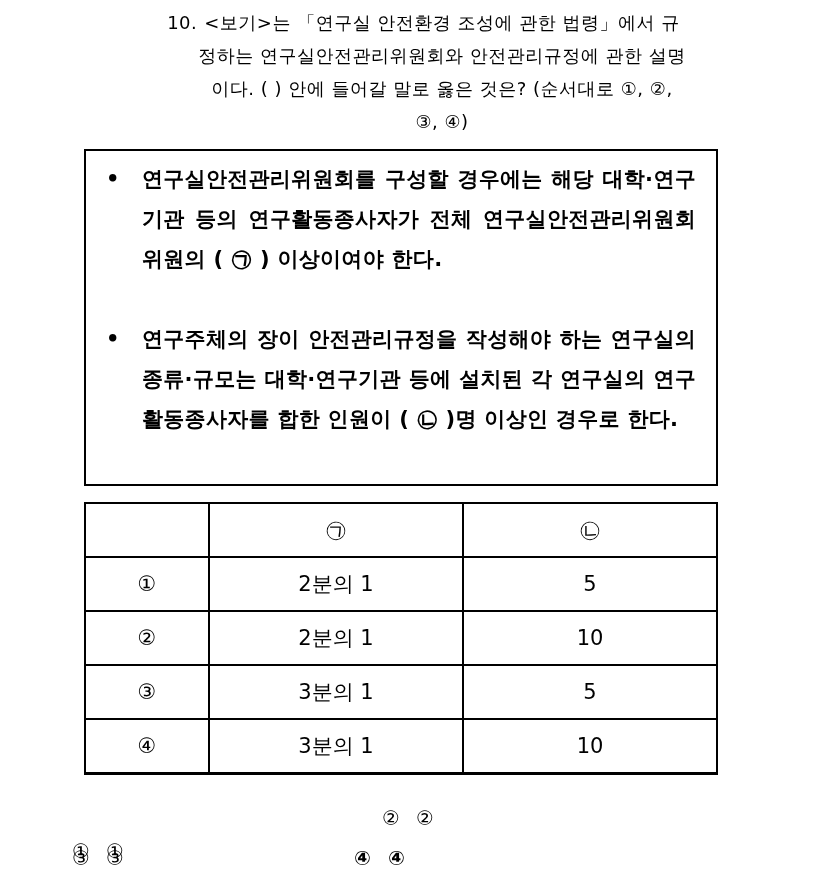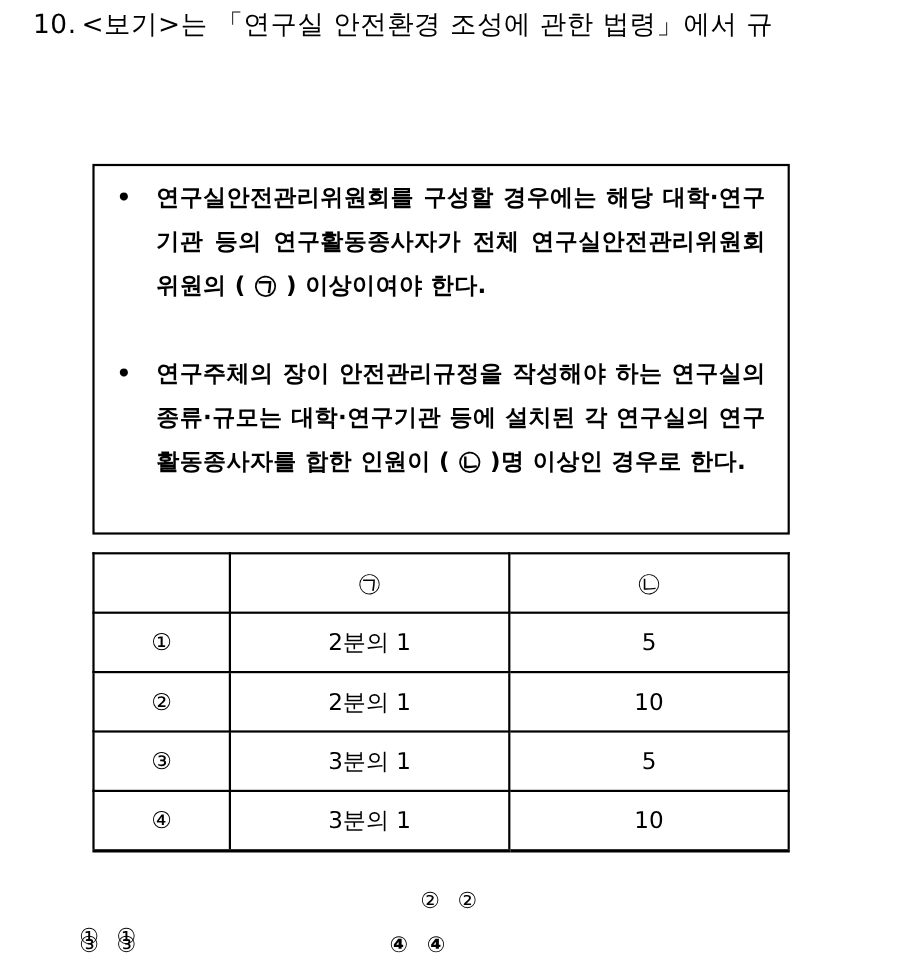--- a/index.html
+++ b/index.html
@@ -2,21 +2,21 @@
 <html><head>
 <meta charset="utf-8">
 <style>
   html, body { margin: 0; padding: 0; background: #ffffff; }
   body {
     width: 826px; height: 881px; position: relative; overflow: hidden;
     font-family: "DejaVu Sans", sans-serif; color: #000;
   }
   .question {
     position: absolute; left: 30px; top: 6px; width: 780px;
-    font-size: 24px; line-height: 33px; letter-spacing: 0.5px;
+    font-size: 18px; line-height: 33px; letter-spacing: 0.5px; text-align: center;
   }
   .q-line { white-space: nowrap; }
   .q-indent { padding-left: 44px; }
   .q-num { display: inline-block; width: 44px; }
 
   .bogi-box {
     position: absolute; left: 84px; top: 149px; width: 630px; height: 333px;
     border: 2px solid #000; box-sizing: content-box;
   }
   .bogi-item { position: absolute; left: 20px; right: 20px; font-size: 21px; line-height: 40px; font-weight: bold; letter-spacing: 0.3px; }
@@ -42,20 +42,23 @@
   .a2 { left: 282px; top: 0; margin-left: 28px; }
   .a3 { left: 0; top: 40px; }
   .a4 { left: 282px; top: 40px; font-weight: bold; }
   .answer .mark { display: inline-block; width: 34px; }
 </style>
 </head>
 <body>
 
 <div class="question">
   <div class="q-line"><span class="q-num">10.</span><span>&lt;보기&gt;는 「연구실 안전환경 조성에 관한 법령」에서 규</span></div>
+  <div class="q-line q-indent">정하는 연구실안전관리위원회와 안전관리규정에 관한 설명</div>
+  <div class="q-line q-indent">이다. ( ) 안에 들어갈 말로 옳은 것은? (순서대로 ①, ②,</div>
+  <div class="q-line q-indent">③, ④)</div>
 </div>
 
 <div class="bogi-box">
   <div class="bogi-item bogi-1">
     <span class="bullet">•</span>
     <div class="text">연구실안전관리위원회를 구성할 경우에는 해당 대학·연구기관 등의 연구활동종사자가 전체 연구실안전관리위원회 위원의 ( ㉠ ) 이상이여야 한다.</div>
   </div>
   <div class="bogi-item bogi-2">
     <span class="bullet">•</span>
     <div class="text">연구주체의 장이 안전관리규정을 작성해야 하는 연구실의 종류·규모는 대학·연구기관 등에 설치된 각 연구실의 연구활동종사자를 합한 인원이 ( ㉡ )명 이상인 경우로 한다.</div>

